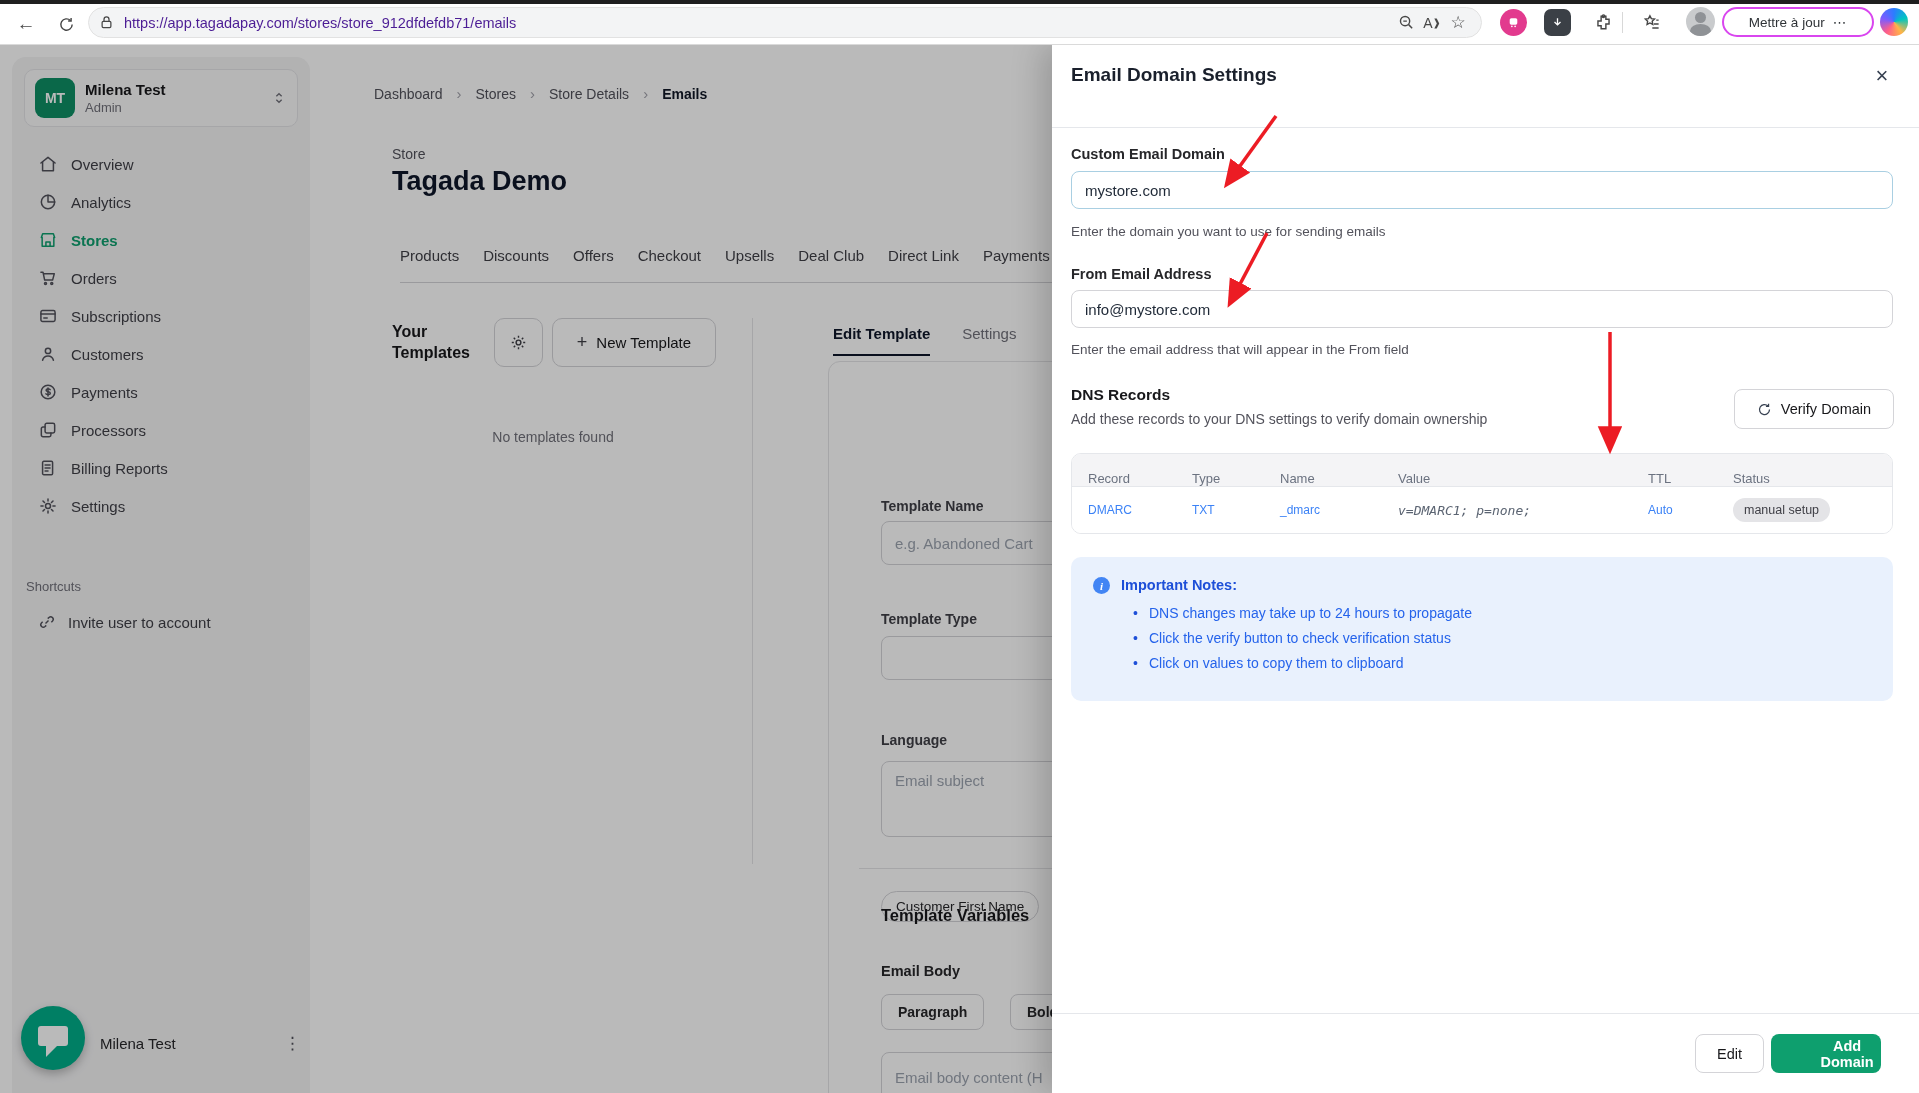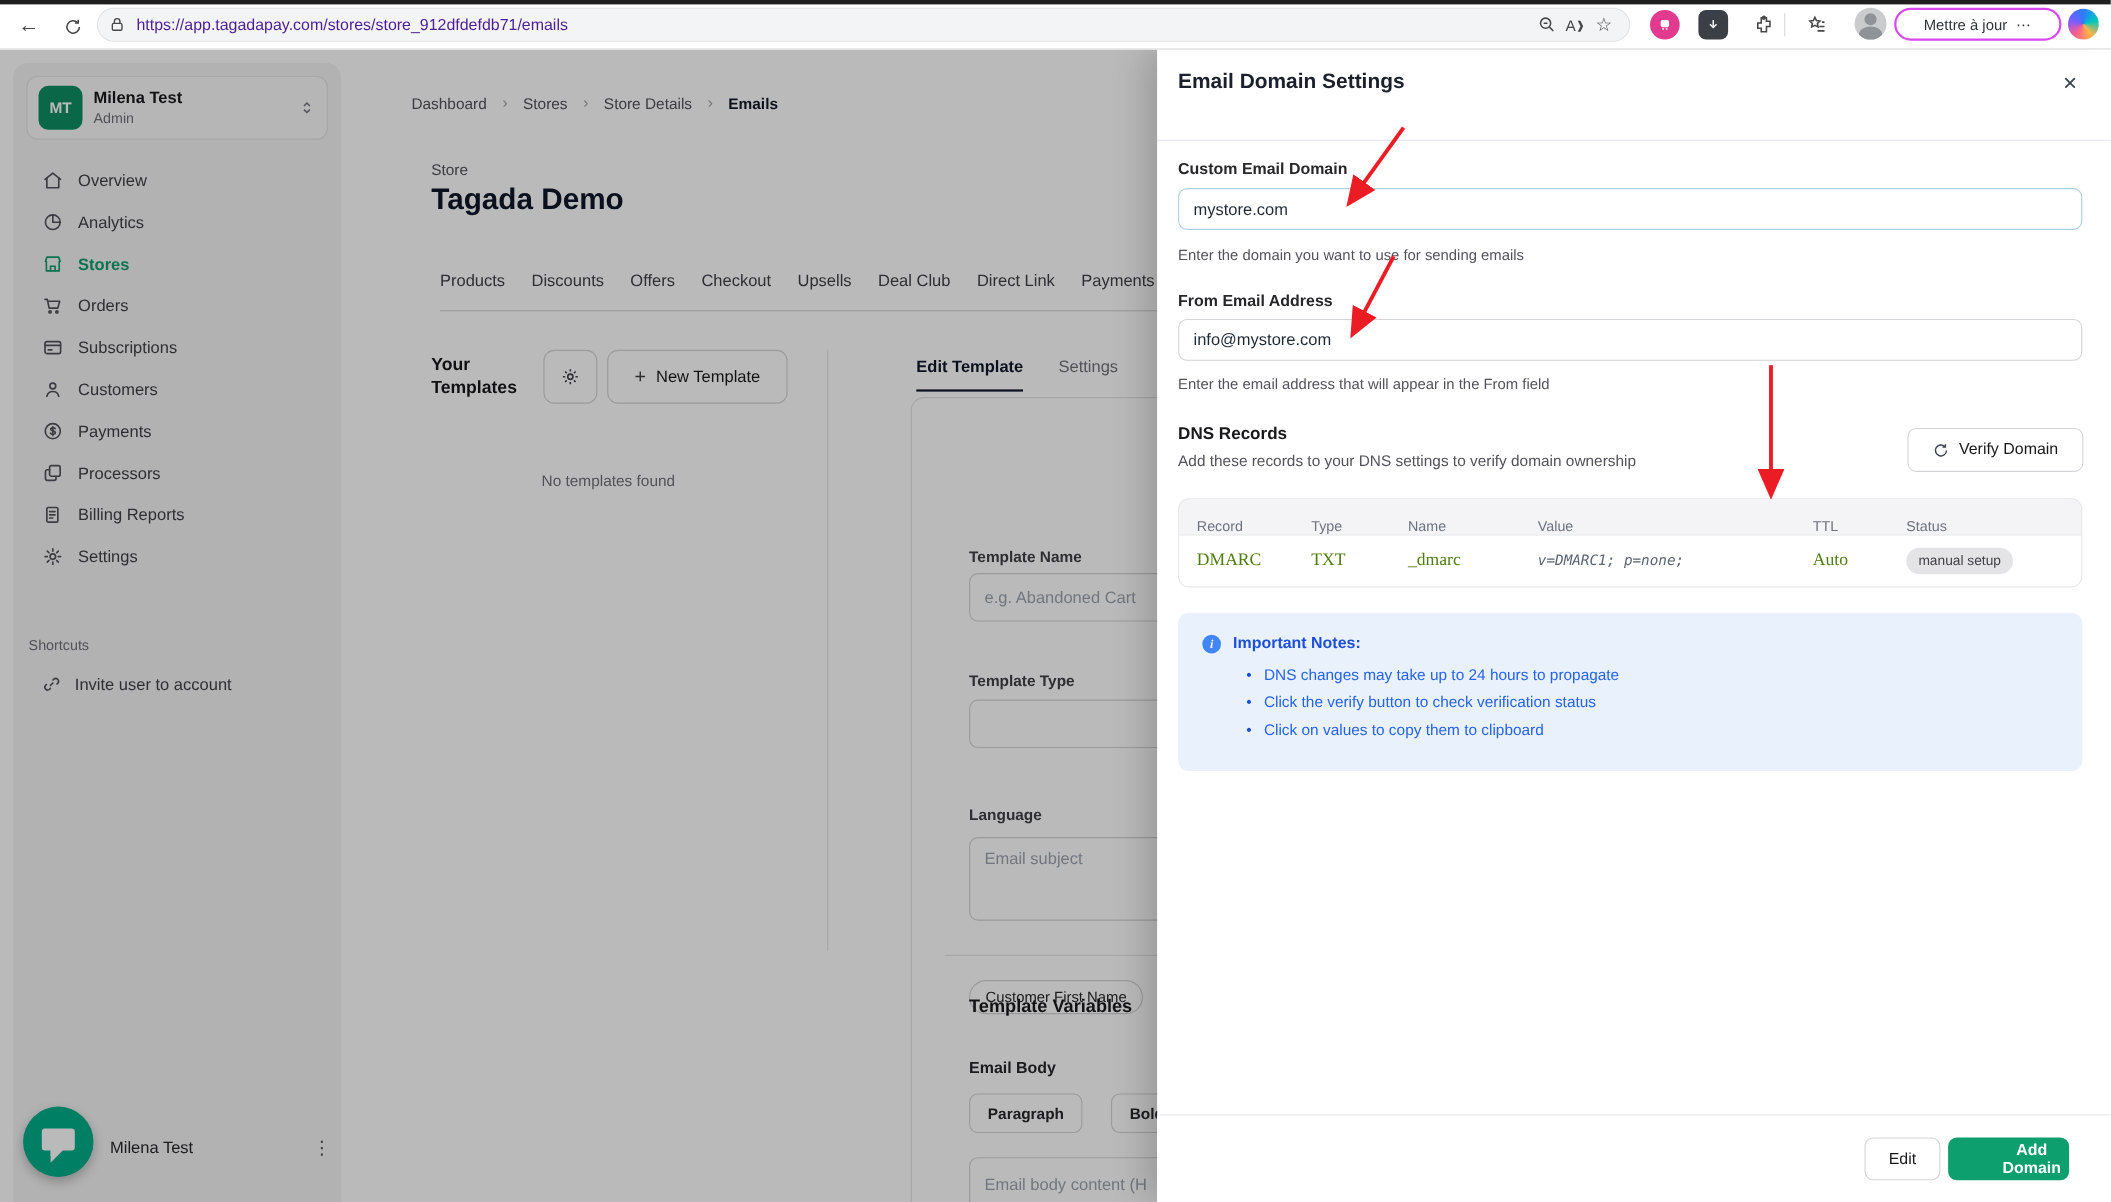--- a/index.html
+++ b/index.html
@@ -90,21 +90,21 @@
   .p-helper { position:absolute; left:19px; font-size:13.5px; color:#52525b; }
   #dns-heading { position:absolute; left:19px; top:341px; font-size:15.5px; font-weight:bold; color:#18181b; }
   #dns-subtext { position:absolute; left:19px; top:366px; font-size:14px; color:#52525b; }
   #verify-btn { position:absolute; left:682px; top:344px; width:160px; height:40px; border:1px solid #d4d4d8; border-radius:8px; background:#fff; display:flex; align-items:center; justify-content:center; gap:9px; font-size:14.5px; color:#18181b; }
   #dns-table { position:absolute; left:19px; top:408px; width:822px; border:1px solid #e5e7eb; border-radius:10px; overflow:hidden; }
   #dns-head { display:flex; background:#f4f4f6; height:33px; align-items:flex-end; border-bottom:1px solid #e5e7eb; }
   #dns-head .th { font-size:13px; color:#6b7280; }
   .dns-row { display:flex; height:46px; align-items:center; background:#fff; }
   .td, .th { padding-left:16px; }
   .c0{width:104px;} .c1{width:88px;} .c2{width:118px;} .c3{width:250px;} .c4{width:85px;} .c5{flex:1;}
-  .mono { font-family:Liberation Serif, serif; font-size:16px; color:#4d7c0f; }
+  .mono { font-family:Liberation Sans, sans-serif; font-size:12px; color:#3b82f6; }
   .val { font-family:"DejaVu Sans Mono", monospace; font-size:13px; color:#5b6472; font-style:italic; }
   .status-badge { display:inline-block; background:#e4e4e7; color:#3f3f46; font-size:12.5px; border-radius:12px; padding:5px 11px; }
   #notes-box { position:absolute; left:19px; top:512px; width:822px; height:144px; background:#e9f1fd; border-radius:10px; }
   #notes-info-ic { position:absolute; left:22px; top:20px; width:17px; height:17px; border-radius:50%; background:#4285f4; color:#fff; font-size:11px; font-weight:bold; display:flex; align-items:center; justify-content:center; font-family:"Liberation Serif", serif; font-style:italic; }
   #notes-heading { position:absolute; left:50px; top:20px; font-size:14.5px; font-weight:bold; color:#1d4fd8; }
   #notes-list { position:absolute; left:62px; top:48px; }
   #notes-list li { font-size:14px; color:#2563eb; margin-bottom:9px; list-style:none; position:relative; padding-left:16px; }
   #notes-list li::before { content:"•"; position:absolute; left:0; color:#1d4fd8; }
   #panel-footer { position:absolute; left:0; top:968px; width:100%; height:80px; border-top:1px solid #e5e7eb; background:#fff; }
   #close-btn { position:absolute; left:643px; top:20px; width:69px; height:39px; border:1px solid #d4d4d8; border-radius:8px; background:#fff; font-size:14.5px; color:#18181b; font-family:"Liberation Sans", sans-serif; }

